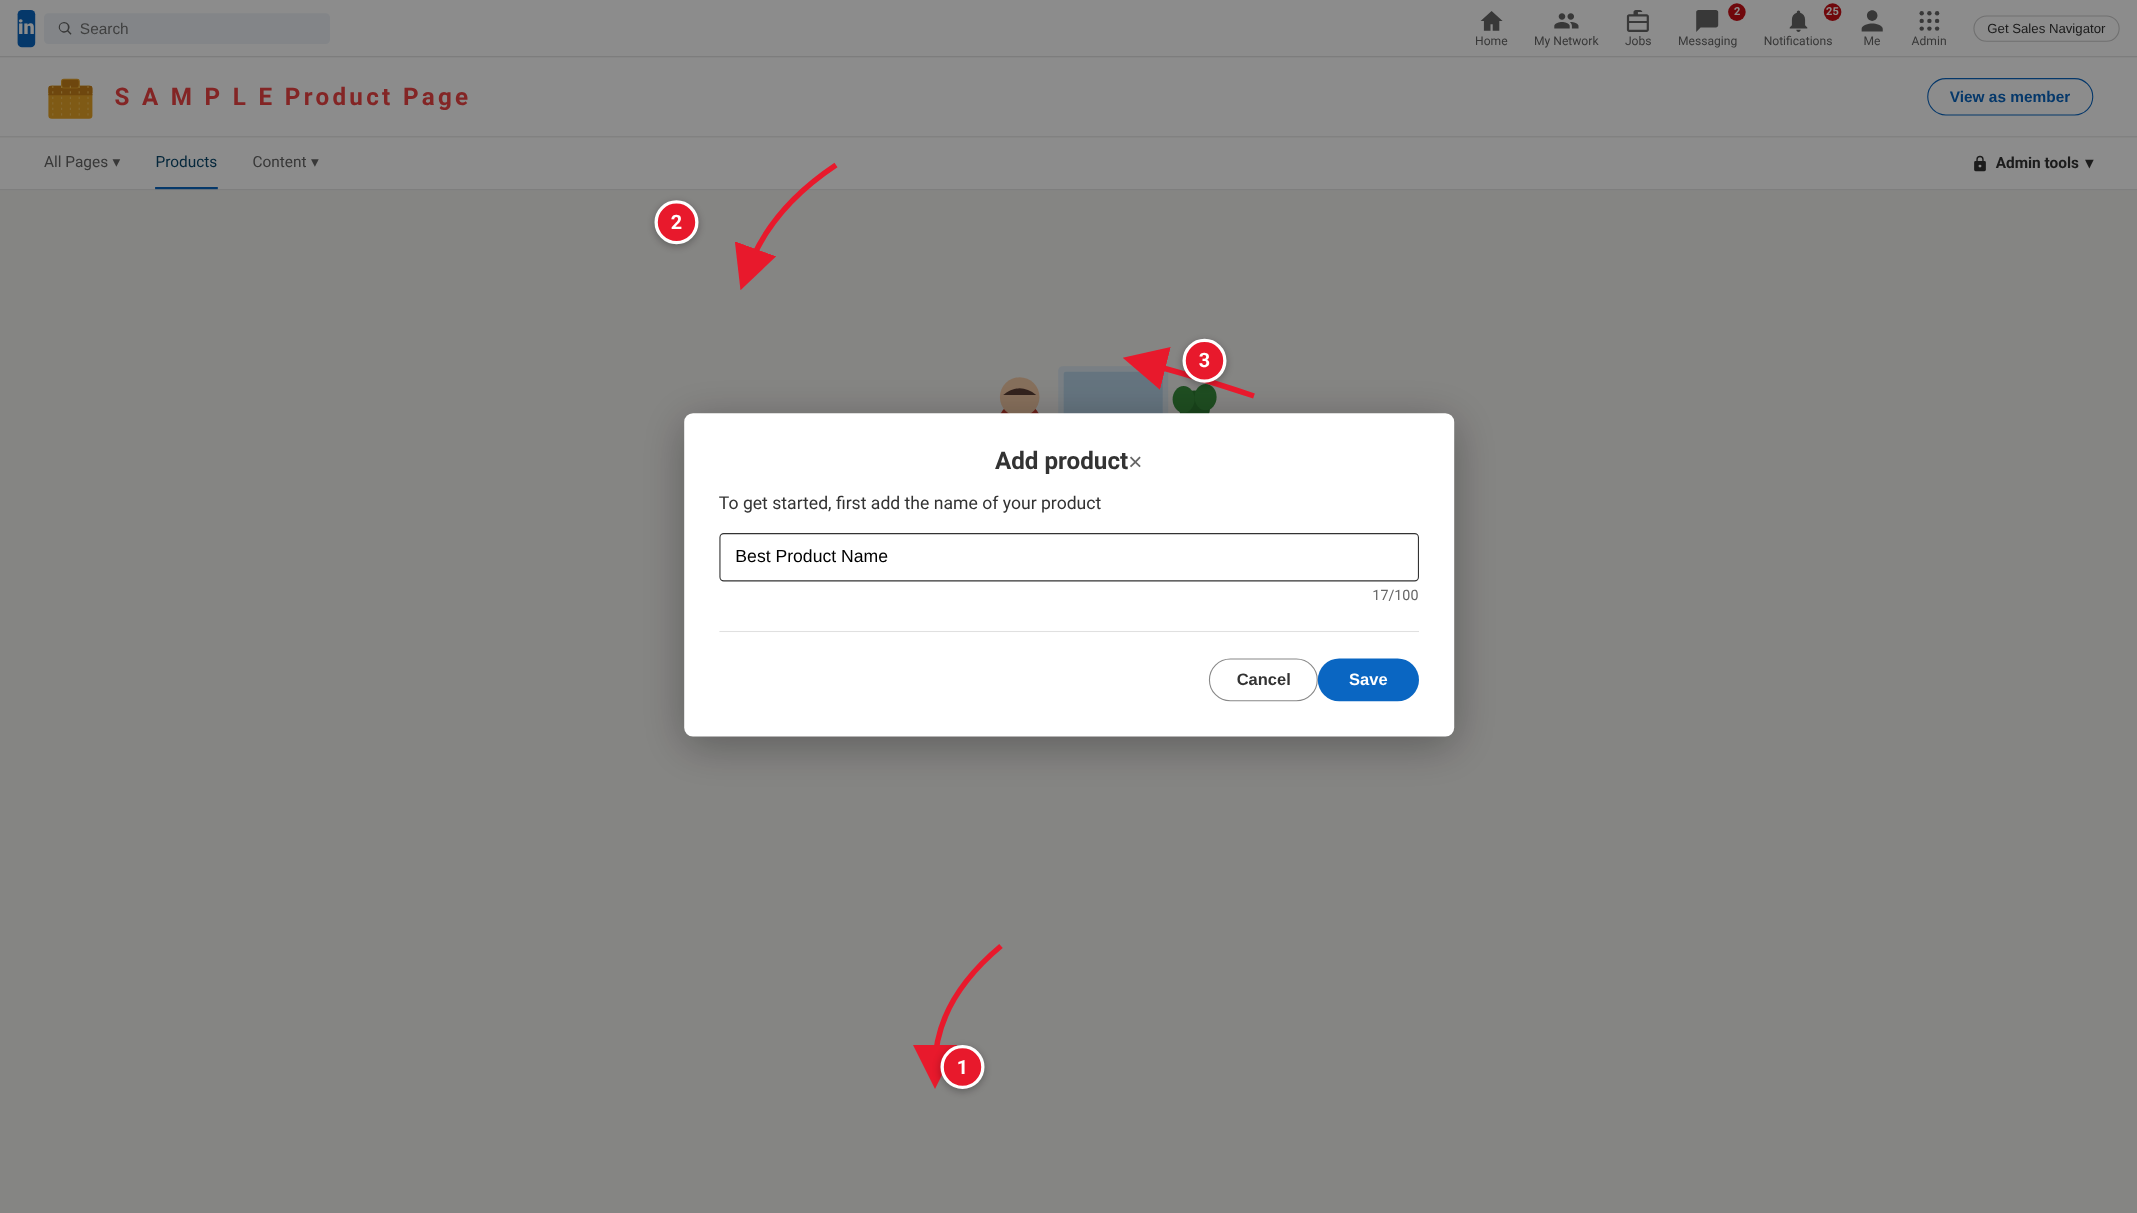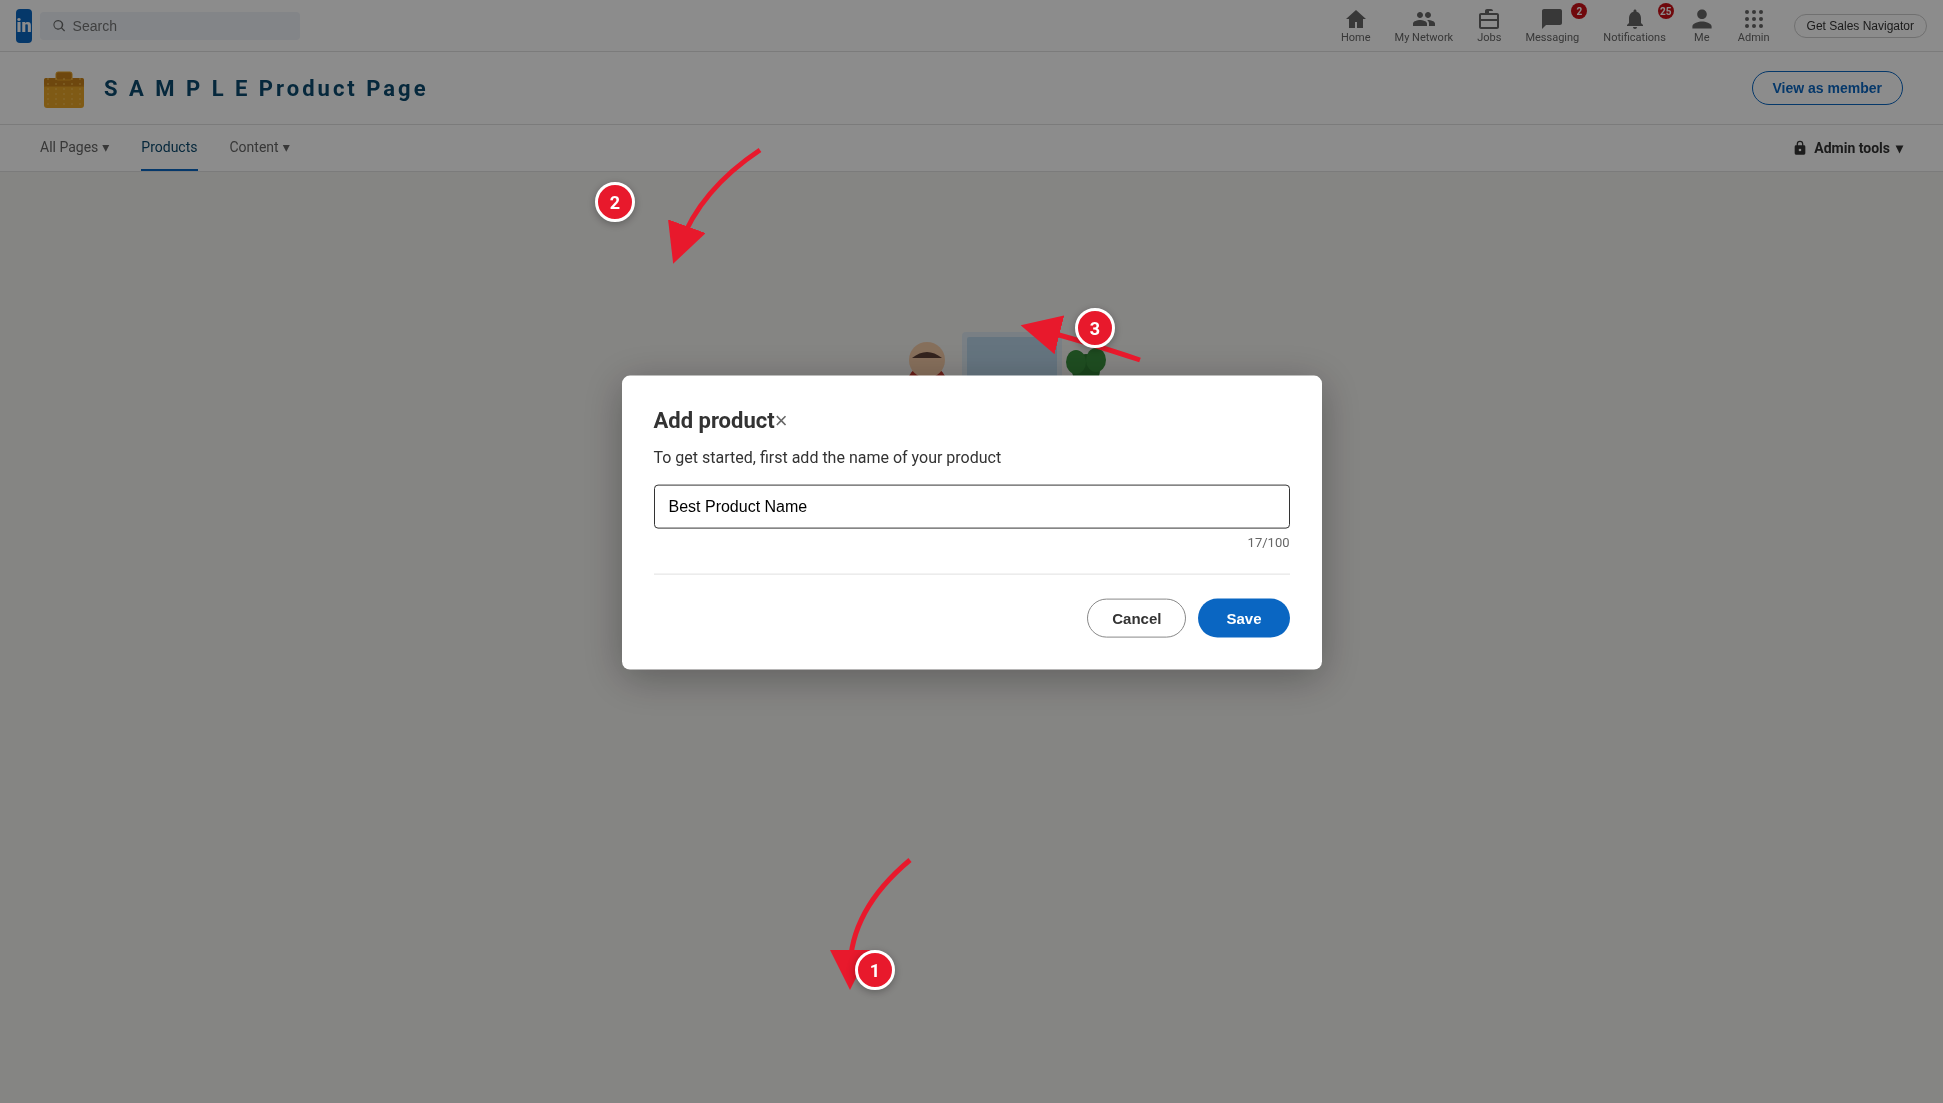--- a/index.html
+++ b/index.html
@@ -34,21 +34,21 @@
     }
     .get-sales { background: transparent; border: 1px solid #ccc; border-radius: 20px; padding: 4px 12px; font-size: 12px; color: #333; cursor: pointer; white-space: nowrap; text-align: center; }
 
     
     .page-header {
       margin-top: 52px; background: #fff; border-bottom: 1px solid #e0e0e0;
       padding: 12px 40px; display: flex; align-items: center; justify-content: space-between;
     }
     .page-title-area { display: flex; align-items: center; gap: 16px; }
     .page-icon { width: 48px; height: 48px; }
-    .page-title { font-size: 22px; font-weight: 700; color: #0c4a6e; letter-spacing: 3px; }
+    .page-title { font-size: 22px; font-weight: 700; color: #ef4444; letter-spacing: 3px; }
     .view-as-member {
       border: 1.5px solid #0a66c2; border-radius: 20px; padding: 8px 20px;
       color: #0a66c2; font-size: 14px; font-weight: 600; background: transparent; cursor: pointer;
     }
 
     
     .nav-tabs {
       background: #fff; border-bottom: 1px solid #e0e0e0;
       padding: 0 40px; display: flex; align-items: center; gap: 32px;
     }
@@ -84,32 +84,32 @@
       display: flex; align-items: center; gap: 8px;
     }
 
     
     .modal {
       position: fixed; top: 50%; left: 50%; transform: translate(-50%, -60%);
       background: #fff; border-radius: 8px; box-shadow: 0 8px 40px rgba(0,0,0,0.3);
       width: 700px; z-index: 200; padding: 32px;
     }
     .modal-header {
-      display: flex; align-items: center; justify-content: flex-start; margin-bottom: 14px;
+      display: flex; align-items: center; justify-content: center; margin-bottom: 14px;
     }
     .modal-title { font-size: 22px; font-weight: 700; color: #333; }
     .modal-close { background: none; border: none; cursor: pointer; font-size: 22px; color: #666; }
     .modal-description { font-size: 16px; color: #333; margin-bottom: 18px; }
     .modal-input {
       width: 100%; padding: 12px 14px; font-size: 16px; border: 1.5px solid #333;
       border-radius: 4px; outline: none;
     }
     .modal-char-count { text-align: right; font-size: 13px; color: #666; margin-top: 6px; }
     .modal-divider { border: none; border-top: 1px solid #e0e0e0; margin: 24px 0; }
-    .modal-actions { display: flex; justify-content: flex-end; gap: 12px; }
+    .modal-actions { display: flex; justify-content: flex-end; gap: 0; }
     .btn-cancel {
       background: transparent; border: 1.5px solid #888; border-radius: 24px;
       padding: 10px 24px; font-size: 15px; color: #333; cursor: pointer; font-weight: 600;
     }
     .btn-save {
       background: #0a66c2; border: none; border-radius: 24px;
       padding: 10px 28px; font-size: 15px; color: #fff; cursor: pointer; font-weight: 600;
     }
     .annotation-circle {
       width: 40px; height: 40px; border-radius: 50%; background: #e8192c;

